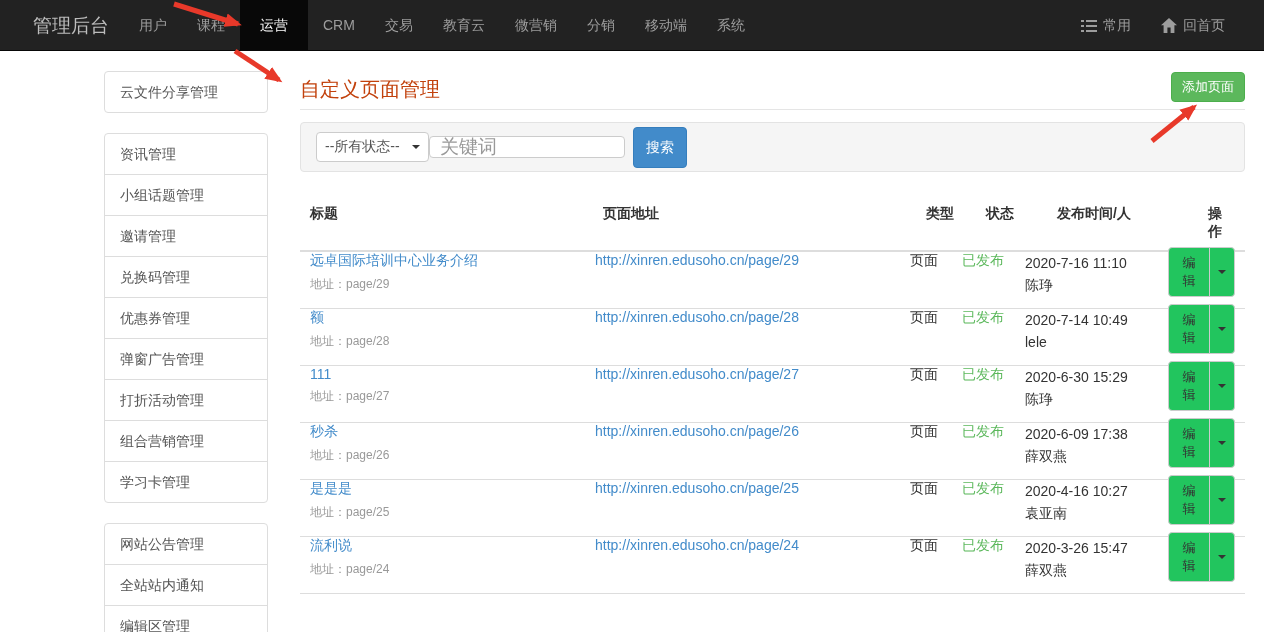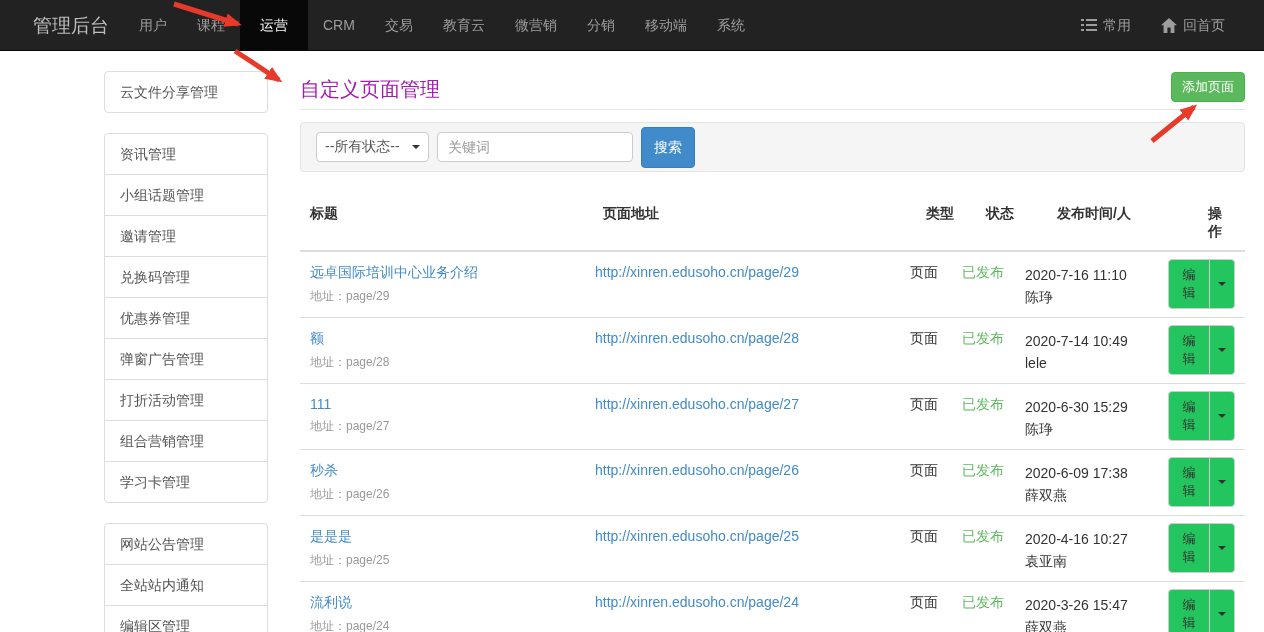--- a/index.html
+++ b/index.html
@@ -1,70 +1,70 @@
 <!DOCTYPE html>
 <html><head>
 <meta charset="utf-8">
 <style>
   * { margin:0; padding:0; box-sizing:border-box; }
   html,body { width:1264px; height:632px; overflow:hidden; background:#fff;
     font-family:"Liberation Sans","DejaVu Sans",sans-serif; font-size:14px; color:#333; }
   body { position:relative; }
 
   
-  .navbar { display:flex; align-items:center; height:51px; background:#222;
+  .navbar { display:flex; align-items:flex-start; height:51px; background:#222;
     border-bottom:1px solid #080808; position:relative; z-index:1; }
   .brand { color:#bdbdbd; font-size:19px; line-height:51px; padding:0 15px; margin-left:18px; cursor:pointer; }
   .nav-items { display:flex; align-items:stretch; }
   .nav-item { color:#9d9d9d; line-height:51px; padding:0 15px; cursor:pointer; white-space:nowrap; }
   .nav-item.active { background:#080808; color:#fff; padding:0 20px; }
   .nav-right { margin-left:auto; display:flex; align-items:stretch; margin-right:24px; }
   .nav-right .nav-item { display:flex; align-items:center; gap:6px; }
   .nav-icon { display:inline-flex; }
 
   
   .sidebar { position:absolute; left:104px; top:71px; width:164px; }
   .side-group { border:1px solid #ddd; border-radius:4px; background:#fff; margin-bottom:20px; overflow:hidden; }
   .side-item { padding:10px 15px; line-height:20px; font-size:14px; color:#555;
     border-bottom:1px solid #ddd; cursor:pointer; }
   .side-item:last-child { border-bottom:none; }
 
   
   .main { position:absolute; left:300px; top:70px; width:945px; }
   .page-header { position:relative; height:40px; border-bottom:1px solid #e5e5e5; }
-  .page-title { font-size:20px; font-weight:400; color:#a21caf; line-height:28px; padding-top:5px; }
+  .page-title { font-size:20px; font-weight:400; color:#c2410c; line-height:28px; padding-top:5px; }
   .btn { display:inline-block; border:1px solid #ccc; background:#22c55e; color:#333;
     border-radius:4px; font-size:13px; line-height:18px; padding:6px 10px; cursor:pointer;
     font-family:inherit; }
   .btn-success { position:absolute; right:0; top:2px; background:#5cb85c; border-color:#4cae4c; color:#fff; padding:5px 10px; }
 
   .well { margin-top:12px; background:#f5f5f5; border:1px solid #e3e3e3; border-radius:4px;
     padding:10px 15px; display:flex; align-items:center; height:50px; }
   .select-box { width:113px; height:30px; background:#fff; border:1px solid #ccc; border-radius:4px;
     display:flex; align-items:center; justify-content:space-between; padding:0 8px; color:#555; cursor:pointer; }
   .caret { display:inline-block; width:0; height:0; border-left:4px solid transparent;
     border-right:4px solid transparent; border-top:4px solid #333; }
-  .kw-input { width:196px; height:30px; border:1px solid #ccc; border-radius:4px; margin-left:8px;
-    padding:0 10px; font-size:14px; color:#555; font-family:inherit; outline:none; }
+  .kw-input { width:196px; height:22px; border:1px solid #ccc; border-radius:4px; 
+    padding:0 10px; font-size:19px; color:#555; font-family:inherit; outline:none; }
   .kw-input::placeholder { color:#999; }
   .btn-primary { margin-left:8px; height:41px; padding:5px 12px; background:#428bca;
     border:1px solid #357ebd; color:#fff; font-size:14px; border-radius:4px; }
 
   
   .table { margin-top:23px; }
   .thead { display:flex; font-weight:bold; font-size:14px; color:#333;
     padding:10px 0 9px; border-bottom:2px solid #ddd;gap:8px; }
   .cell { padding-left:10px; padding-right:10px; }
   .c1 { width:285px; }
   .c2 { width:320px; }
   .c3 { width:55px; padding-left:5px; padding-right:2px; }
   .c4 { width:55px; padding-left:2px; padding-right:2px; }
   .c5 { width:143px; }
   .c6 { flex:1; }
-  .trow { display:flex; padding:12px 0 8px; border-bottom:1px solid #ddd; min-height:57px; }
+  .trow { display:flex; padding:0 0 8px; border-bottom:1px solid #ddd; min-height:57px; }
   .trow:last-child { border-bottom:none; }
   a.link { color:#428bca; text-decoration:none; cursor:pointer; }
   .addr { font-size:12px; color:#999; margin-top:6px; }
   .status { color:#5cb85c; }
   .time-line { line-height:22px; }
   .btn-group { display:inline-flex; margin-top:-5px; }
   .btn-group .btn:first-child { border-top-right-radius:0; border-bottom-right-radius:0; padding:6px 12px; }
   .btn-caret { border-top-left-radius:0; border-bottom-left-radius:0; margin-left:-1px;
     padding:6px 8px; display:inline-flex; align-items:center; }
 

